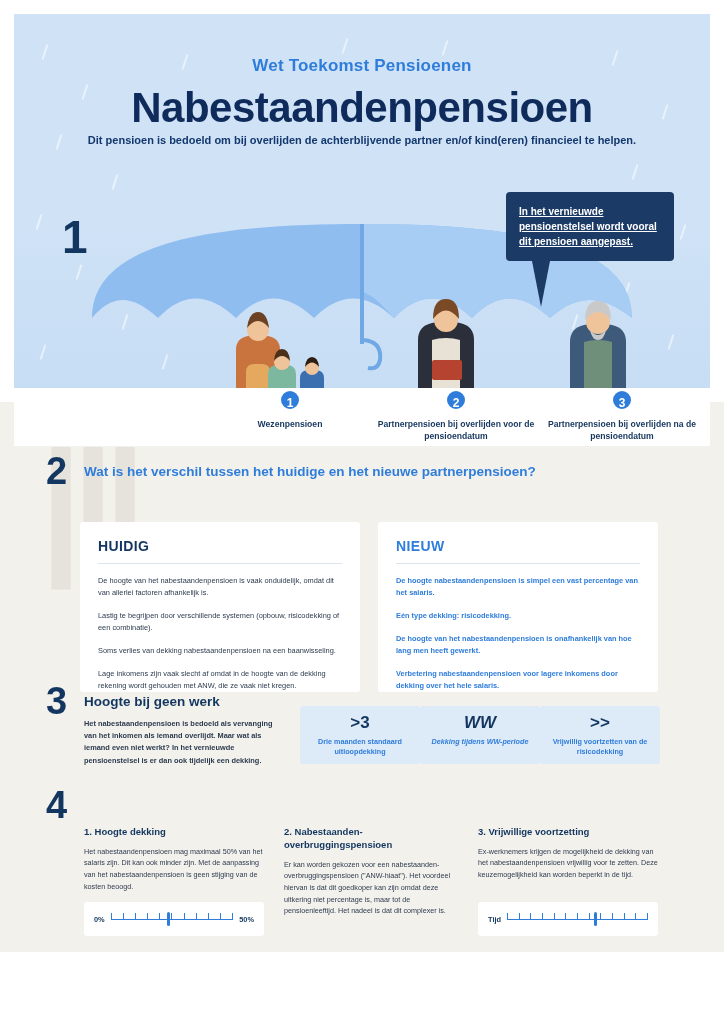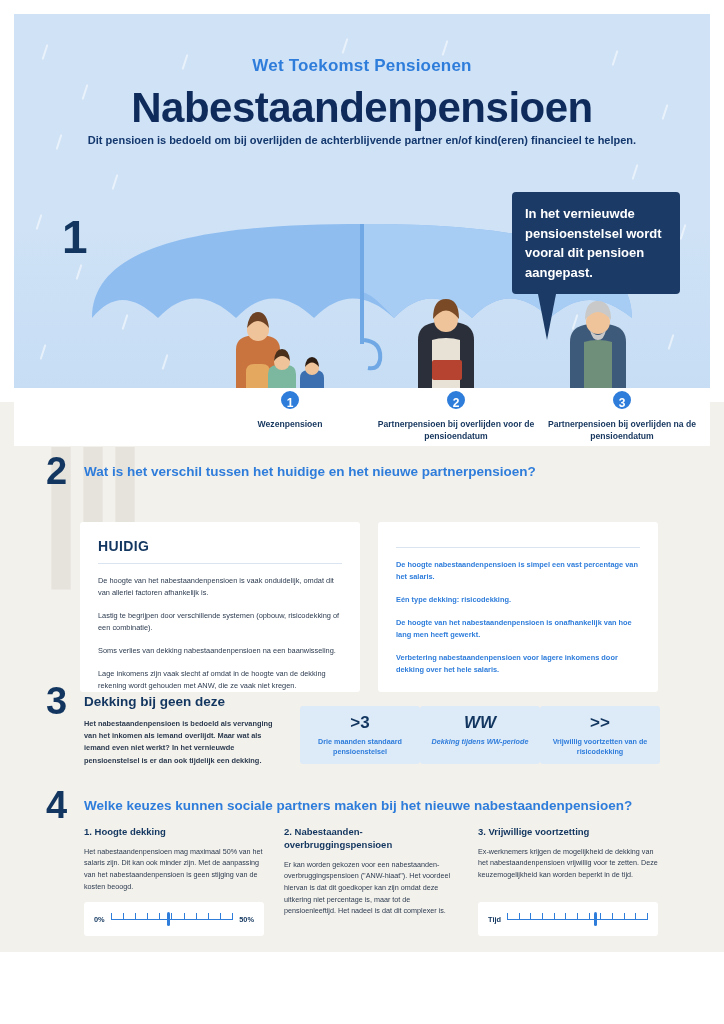--- a/index.html
+++ b/index.html
@@ -23,23 +23,23 @@
   .hero-title-wrap { position:absolute; left:0; top:42px; width:100%; text-align:center; z-index:6;}
   .kicker { color:#2f7ddb; font-size:17px; font-weight:bold; letter-spacing:.2px;}
   .maintitle { color:#0f2b5b; font-size:42px; font-weight:bold; margin-top:8px; letter-spacing:-.5px;}
   .subtitle { color:#14386e; font-size:11px; font-weight:bold; line-height:1.55; margin-top:0;}
 
   
   .umbrella { position:absolute; left:50%; top:208px; transform:translateX(-50%); width:560px; height:150px; z-index:2;}
 
   
   .callout {
-    position:absolute; right:30px; top:178px; width:168px; z-index:8;
+    position:absolute; right:36px; top:178px; width:168px; z-index:8;
     background:#1b3a66; color:#ffffff; border-radius:4px; padding:12px 13px;
-    font-size:13px; font-weight:bold; line-height:1.5;
+    font-size:10px; font-weight:bold; line-height:1.5;text-decoration:underline;
   }
   .callout:after {
     content:""; position:absolute; left:26px; bottom:-46px;
     border-left:9px solid transparent; border-right:9px solid transparent;
     border-top:46px solid #1b3a66;
   }
 
   
   .s1num { position:absolute; left:48px; top:196px; font-size:46px; font-weight:bold; color:#12365f; z-index:7;}
   .s1head { position:absolute; left:84px; top:208px; width:200px; font-size:13.5px; font-weight:bold; color:#12365f; line-height:1.45; z-index:7;}
@@ -203,46 +203,46 @@
   <div class="card cardL">
     <h3>HUIDIG</h3>
     <div class="hr"></div>
     <p>De hoogte van het nabestaandenpensioen is vaak onduidelijk, omdat dit van allerlei factoren afhankelijk is.</p>
     <p>Lastig te begrijpen door verschillende systemen (opbouw, risicodekking of een combinatie).</p>
     <p>Soms verlies van dekking nabestaandenpensioen na een baanwisseling.</p>
     <p>Lage inkomens zijn vaak slecht af omdat in de hoogte van de dekking rekening wordt gehouden met ANW, die ze vaak niet kregen.</p>
   </div>
 
   <div class="card cardR">
+    <h3 class="blue">NIEUW</h3>
     <div class="hr"></div>
     <p class="b">De hoogte nabestaandenpensioen is simpel een vast percentage van het salaris.</p>
     <p class="b">Eén type dekking: risicodekking.</p>
     <p class="b">De hoogte van het nabestaandenpensioen is onafhankelijk van hoe lang men heeft gewerkt.</p>
     <p class="b">Verbetering nabestaandenpensioen voor lagere inkomens door dekking over het hele salaris.</p>
   </div>
 
   <div class="s3num">3</div>
-  <div class="s3head">Dekking bij geen deze</div>
+  <div class="s3head">Hoogte bij geen werk</div>
   <div class="s3body">Het nabestaandenpensioen is bedoeld als vervanging van het inkomen als iemand overlijdt. Maar wat als iemand even niet werkt? In het vernieuwde pensioenstelsel is er dan ook tijdelijk een dekking.</div>
 
   <div class="tile" style="left:300px;">
     <div class="big">&gt;3</div>
-    <div class="sm">Drie maanden standaard pensioenstelsel</div>
+    <div class="sm">Drie maanden standaard uitloopdekking</div>
   </div>
   <div class="tile" style="left:420px;font-style:italic;">
     <div class="big">WW</div>
     <div class="sm">Dekking tijdens WW-periode</div>
   </div>
   <div class="tile" style="left:540px;">
     <div class="big">&gt;&gt;</div>
     <div class="sm">Vrijwillig voortzetten van de risicodekking</div>
   </div>
 
   <div class="s4num">4</div>
-  <div class="s4head">Welke keuzes kunnen sociale partners maken bij het nieuwe nabestaandenpensioen?</div>
 
   <div class="col" style="left:84px;">
     <h4>1. Hoogte dekking</h4>
     <p>Het nabestaandenpensioen mag maximaal 50% van het salaris zijn. Dit kan ook minder zijn. Met de aanpassing van het nabestaandenpensioen is geen stijging van de kosten beoogd.</p>
   </div>
   <div class="col" style="left:284px;">
     <h4>2. Nabestaanden-overbruggingspensioen</h4>
     <p>Er kan worden gekozen voor een nabestaanden-overbruggingspensioen ("ANW-hiaat"). Het voordeel hiervan is dat dit goedkoper kan zijn omdat deze uitkering niet percentage is, maar tot de pensioenleeftijd. Het nadeel is dat dit complexer is.</p>
   </div>
   <div class="col" style="left:478px;">

